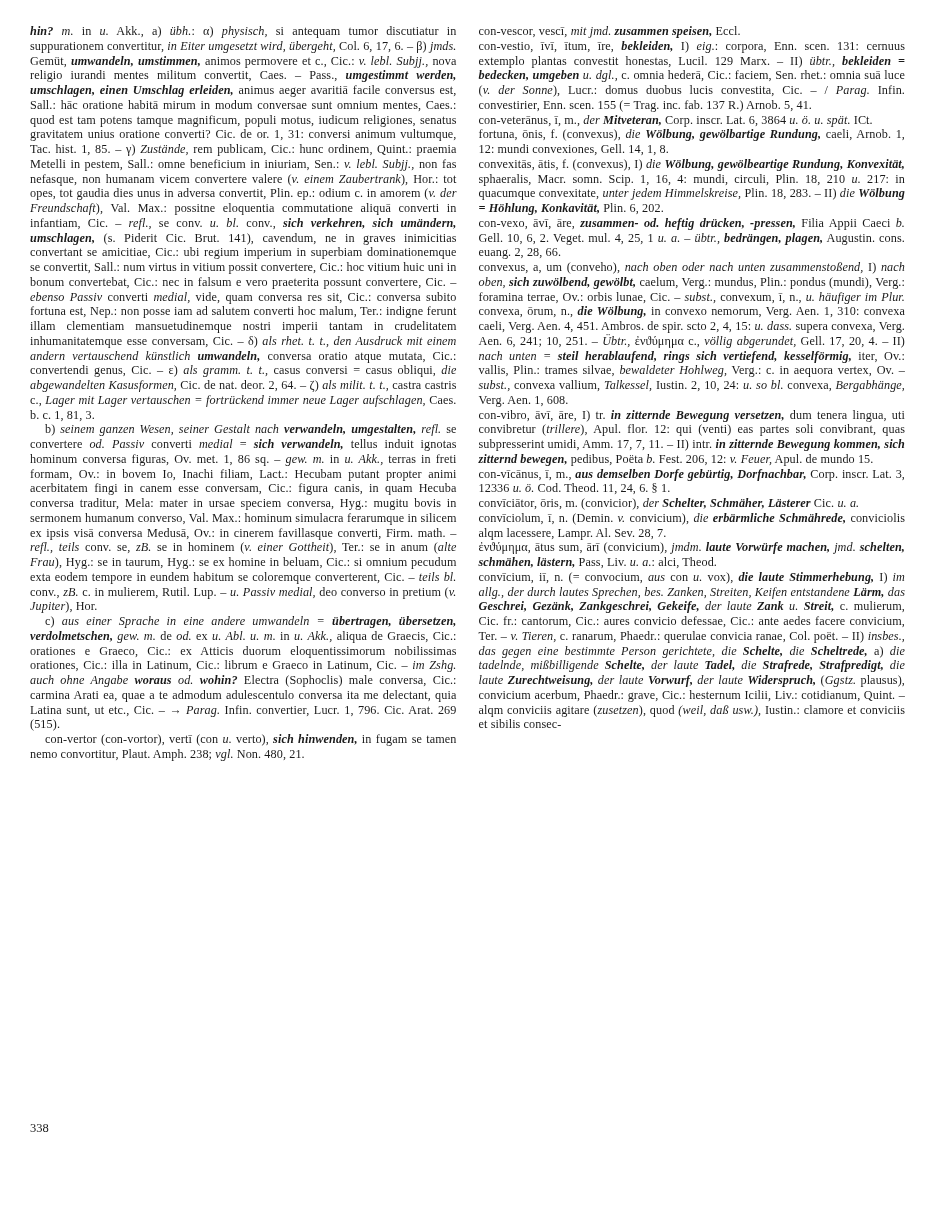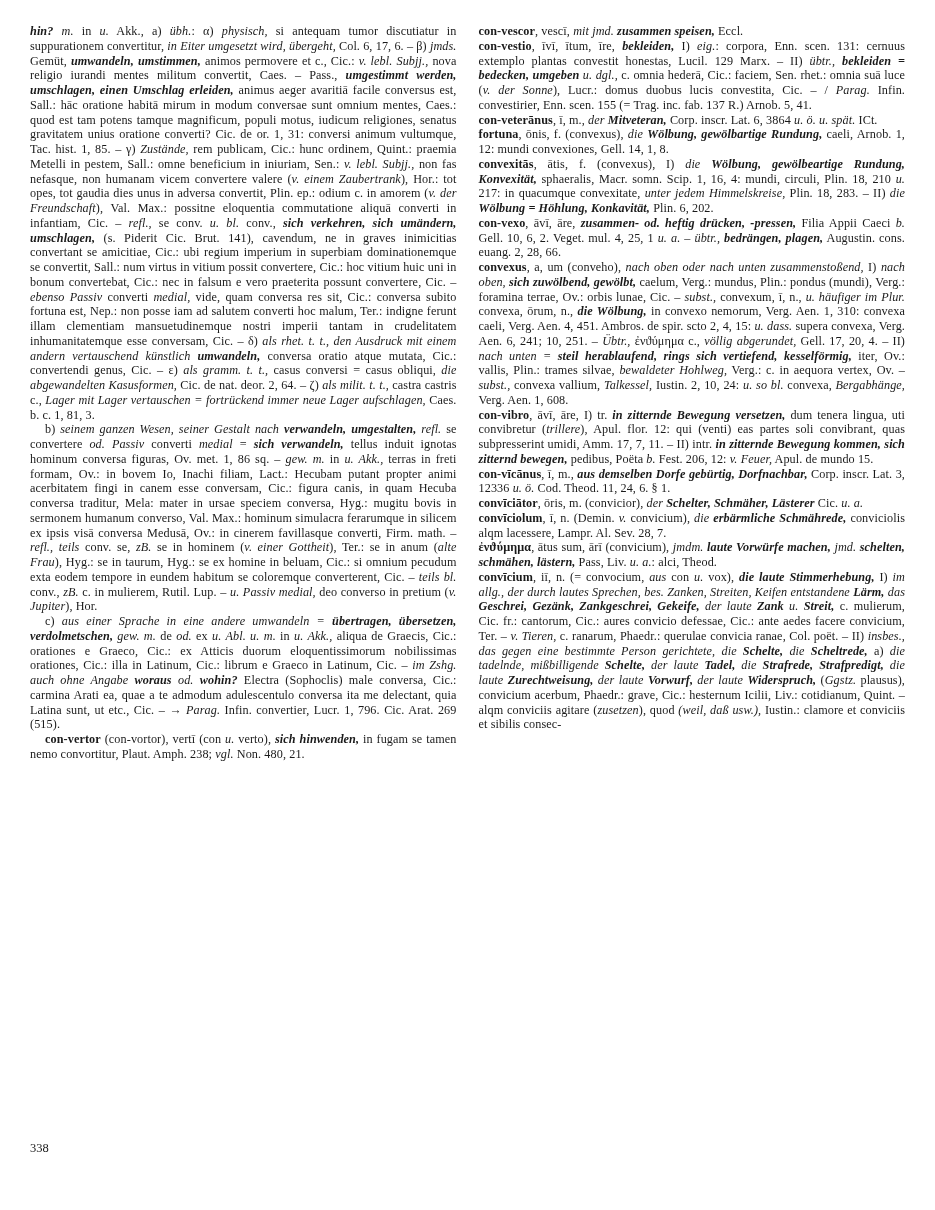--- a/index.html
+++ b/index.html
@@ -32,26 +32,26 @@
   }
   p.entry {
     margin: 0;
     padding: 0;
   }
   p.entry.indent {
     text-indent: 15px;
   }
   .n  { font-weight: normal; font-style: normal; }
   .i  { font-weight: normal; font-style: italic; }
-  .b  { font-weight: bold;   font-style: normal; }
+  .b  { font-weight: normal;   font-style: normal; }
   .bi { font-weight: bold;   font-style: italic; }
   .page-number {
     position: absolute;
     left: 30px;
-    bottom: 0;
+    bottom: 20px;
     font-size: 12.5px;
     color: #1a1a1a;
   }
 </style>
 </head>
 <body>
 
 <div class="page">
   <div class="columns">
     <div class="column">

